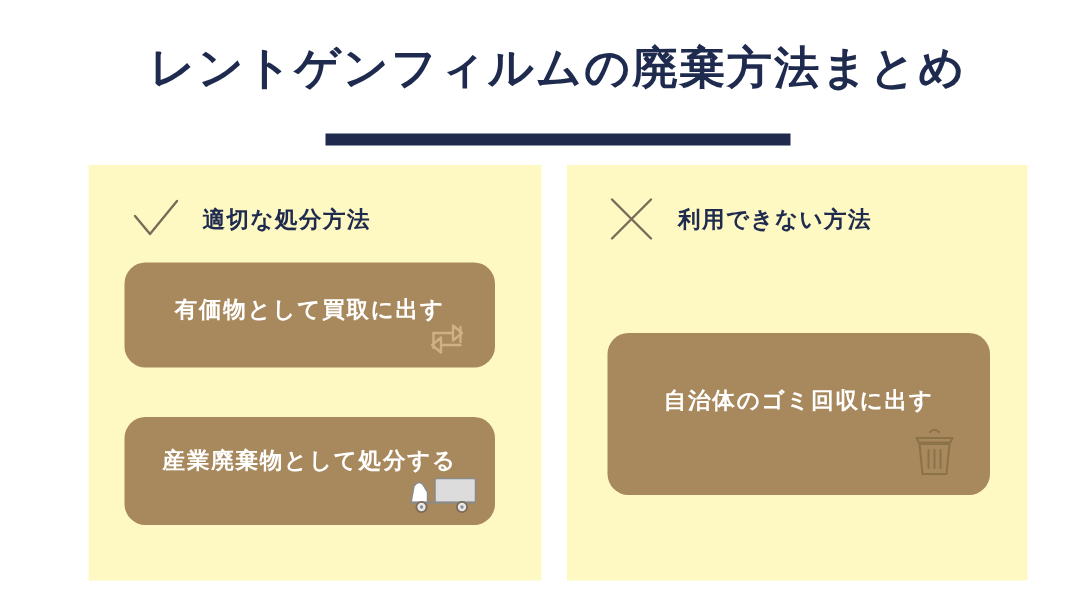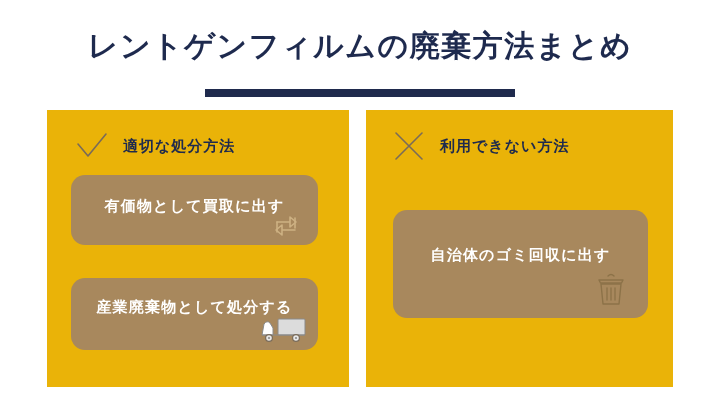--- a/index.html
+++ b/index.html
@@ -11,20 +11,21 @@
     height: 405px;
     background: #ffffff;
     font-family: "Liberation Sans", "DejaVu Sans", sans-serif;
     overflow: hidden;
   }
   .slide {
     position: relative;
     width: 584px;
     height: 405px;
     background: #ffffff;
+    margin-left: 12px;
   }
 
   
   .title-block {
     position: absolute;
     left: 0;
     top: 28px;
     width: 720px;
     text-align: center;
   }
@@ -49,21 +50,21 @@
   .panels {
     position: absolute;
     left: 47px;
     top: 110px;
     width: 626px;
     height: 277px;
     display: flex;
     gap: 17px;
   }
   .panel {
-    background: #eab308;
+    background: #fef9c3;
     position: relative;
     box-sizing: border-box;
   }
   .panel-left  { width: 302px; }
   .panel-right { width: 307px; }
 
   .panel-header {
     position: absolute;
     display: flex;
     align-items: center;
@@ -124,21 +125,21 @@
     top: 168px;
     width: 247px;
     height: 72px;
   }
   .card-industrial .card-label { top: 20px; font-size: 15px; }
   .card-industrial .card-icon  { right: 10px; bottom: 5px; width: 52px; height: 30px; }
 
   
   .card-municipal {
     left: 27px;
-    top: 100px;
+    top: 112px;
     width: 255px;
     height: 108px;
   }
   .card-municipal .card-label { top: 36px; font-size: 15px; }
   .card-municipal .card-icon  { right: 22px; bottom: 10px; width: 30px; height: 36px; }
 </style>
 </head>
 <body>
 
 <div class="slide">

